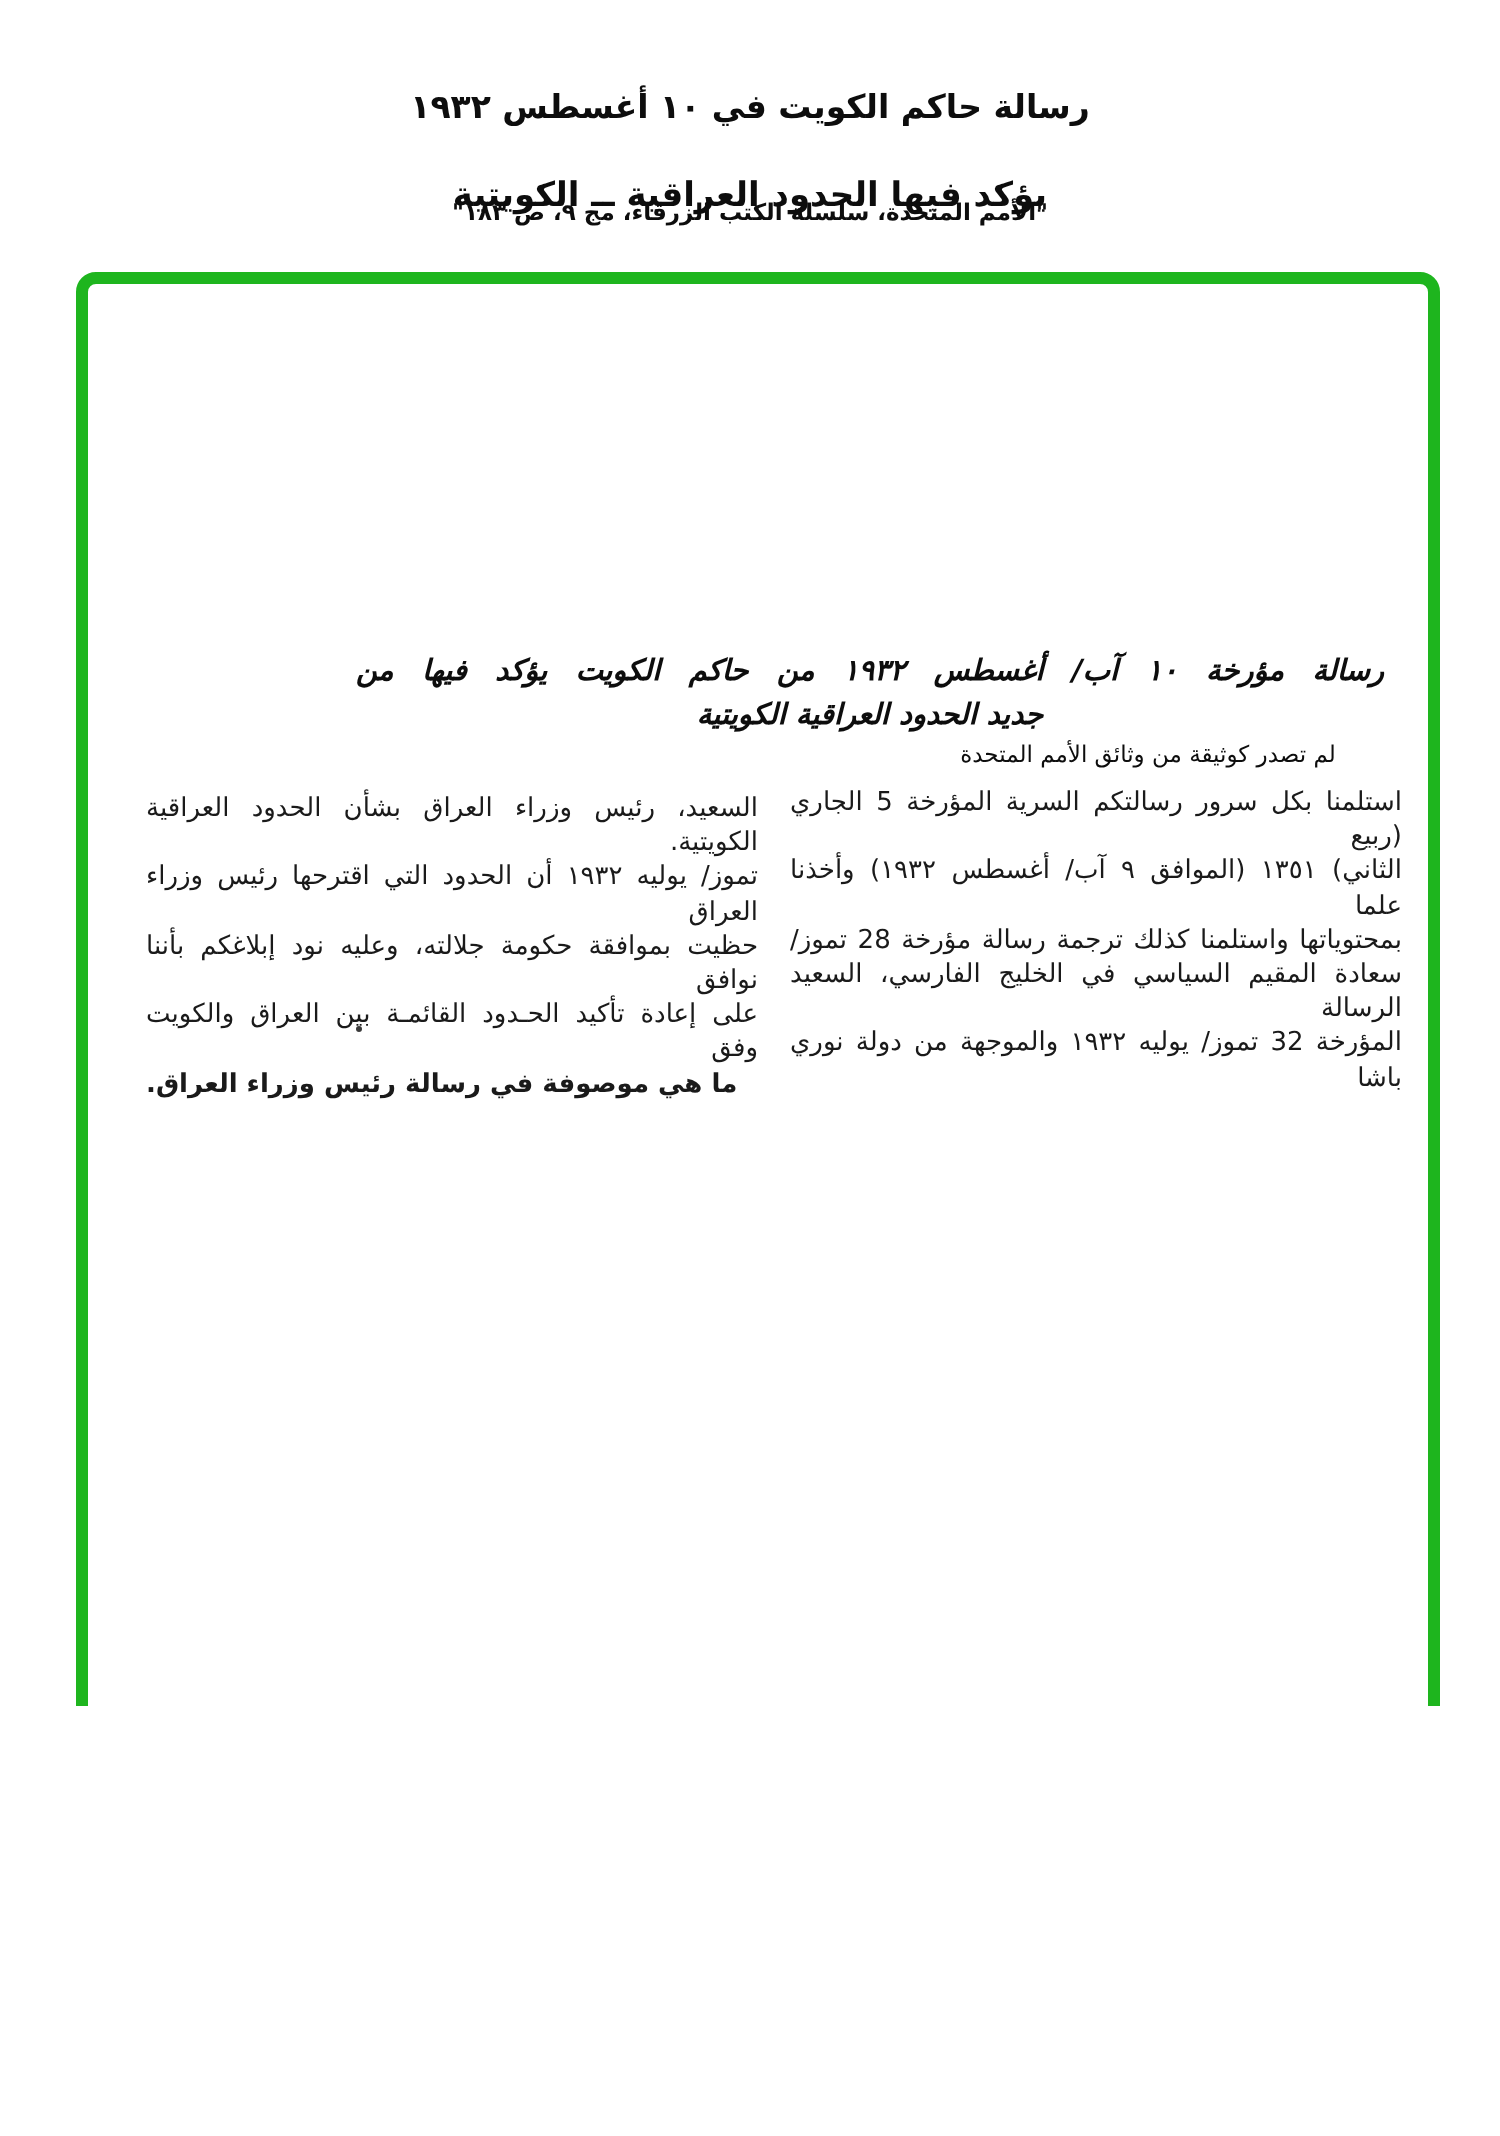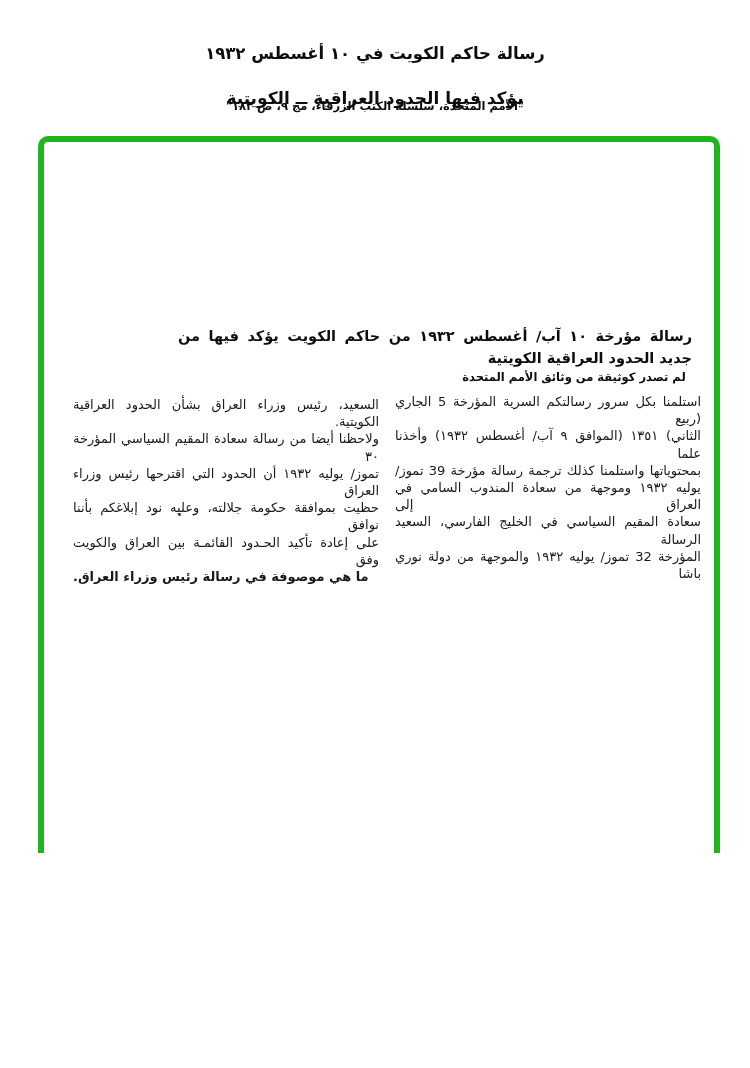--- a/index.html
+++ b/index.html
@@ -44,31 +44,32 @@
   
   .title {
     position: absolute;
     left: 134px;
     top: 183px;
     width: 514px;
     font-weight: bold;
     font-size: 14.5px;
     line-height: 22px;
     color: #0d0d0d;
+    font-style: italic;
   }
   .tl1 { text-align: justify; text-align-last: justify; }
-  .tl2 { text-align: right; }
+  .tl2 { text-align: center; }
 
   .note {
     position: absolute;
     left: 400px;
     top: 228px;
     width: 260px;
     text-align: center;
-    font-weight: bold;
+    font-weight: normal;
     font-size: 11.5px;
     color: #0d0d0d;
     white-space: nowrap;
   }
 
   .col {
     position: absolute;
     font-size: 13px;
     line-height: 17.2px;
     color: #1a1a1a;
@@ -103,29 +104,27 @@
     <div class="title">
       <div class="tl1">رسالة مؤرخة ١٠ آب/ أغسطس ١٩٣٢ من حاكم الكويت يؤكد فيها من</div>
       <div class="tl2">جديد الحدود العراقية الكويتية</div>
     </div>
 
     <div class="note">لم تصدر كوثيقة من وثائق الأمم المتحدة</div>
 
     <div class="col col-right">
       <div class="jl">استلمنا بكل سرور رسالتكم السرية المؤرخة 5 الجاري (ربيع</div>
       <div class="jl">الثاني) ١٣٥١ (الموافق ٩ آب/ أغسطس ١٩٣٢) وأخذنا علما</div>
-      <div class="jl">بمحتوياتها واستلمنا كذلك ترجمة رسالة مؤرخة 39 تموز/</div>
-      <div class="jl">يوليه ١٩٣٢ وموجهة من سعادة المندوب السامي في العراق إلى</div>
+      <div class="jl">بمحتوياتها واستلمنا كذلك ترجمة رسالة مؤرخة 28 تموز/</div>
       <div class="jl">سعادة المقيم السياسي في الخليج الفارسي، السعيد الرسالة</div>
       <div class="jl">المؤرخة 32 تموز/ يوليه ١٩٣٢ والموجهة من دولة نوري باشا</div>
     </div>
 
     <div class="col col-left">
       <div class="jl">السعيد، رئيس وزراء العراق بشأن الحدود العراقية الكويتية.</div>
-      <div class="jl">ولاحظنا أيضا من رسالة سعادة المقيم السياسي المؤرخة ٣٠</div>
       <div class="jl">تموز/ يوليه ١٩٣٢ أن الحدود التي اقترحها رئيس وزراء العراق</div>
       <div class="jl">حظيت بموافقة حكومة جلالته، وعليه نود إبلاغكم بأننا نوافق</div>
       <div class="jl">على إعادة تأكيد الحـدود القائمـة بين العراق والكويت وفق</div>
       <div class="jl last">ما هي موصوفة في رسالة رئيس وزراء العراق.</div>
     </div>
 
     <div class="dot"></div>
 
   </div>
 

